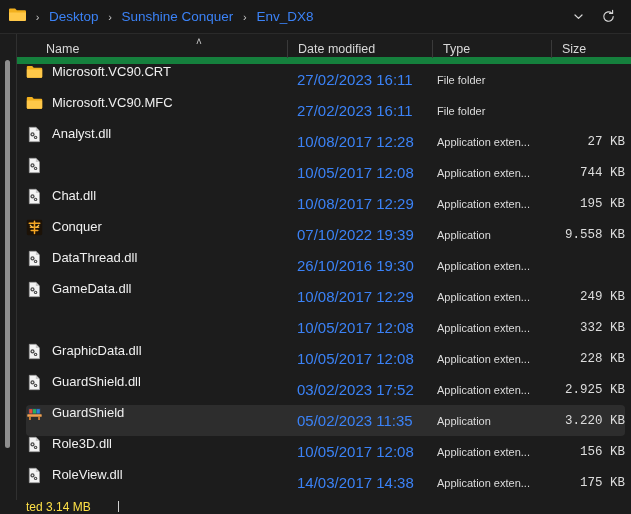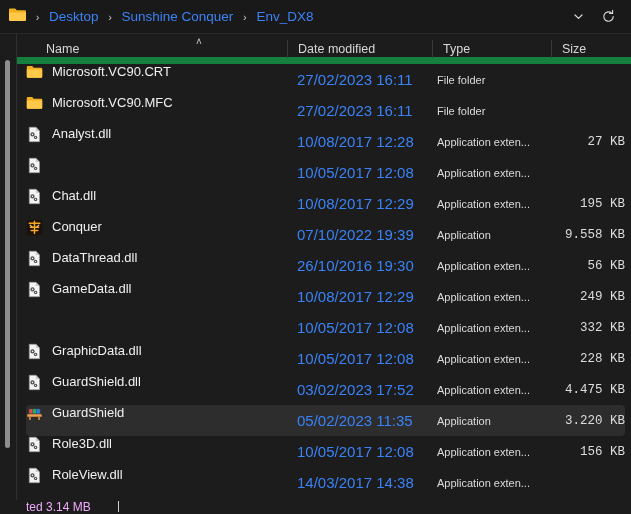--- a/index.html
+++ b/index.html
@@ -107,21 +107,21 @@
     background:#303030;
   }
 
   
   .statusbar{
     position:absolute; left:0; bottom:0; width:631px; height:14px;
     background:#1c1c1c; overflow:hidden;
     display:flex; align-items:flex-start;
   }
   .status-text{
-    font-size:12px; color:#f0abfc; margin-left:26px;
+    font-size:12px; color:#fde047; margin-left:26px;
     white-space:nowrap; line-height:14px;
   }
   .status-caret{
     position:absolute; left:118px; top:1px; width:1px; height:11px;
     background:#cfcfcf;
   }
 </style>
 </head>
 <body>
 
@@ -227,20 +227,21 @@
             <g fill="#4a4a4a">
               <circle cx="6.5" cy="8.4" r="2.1"></circle>
               <circle cx="9.6" cy="11.4" r="1.7"></circle>
             </g>
             <circle cx="6.5" cy="8.4" r="0.8" fill="#f3f3f3"></circle>
             <circle cx="9.6" cy="11.4" r="0.6" fill="#f3f3f3"></circle>
           </svg>
         </div>
         <div class="cell-date">10/05/2017 12:08</div>
         <div class="cell-type">Application exten...</div>
+        <div class="cell-size">744 KB</div>
       </div>
       <div class="row">
         <div class="cell-name">
           <svg class="ico" viewBox="0 0 17 17">
             <path d="M3.3 1.3h6.6l3.6 3.6v10.8H3.3z" fill="#f3f3f3" stroke="#9a9a9a" stroke-width="0.7"></path>
             <path d="M9.9 1.3l3.6 3.6H9.9z" fill="#c9c9c9"></path>
             <g fill="#4a4a4a">
               <circle cx="6.5" cy="8.4" r="2.1"></circle>
               <circle cx="9.6" cy="11.4" r="1.7"></circle>
             </g>
@@ -275,21 +276,20 @@
               <circle cx="6.5" cy="8.4" r="2.1"></circle>
               <circle cx="9.6" cy="11.4" r="1.7"></circle>
             </g>
             <circle cx="6.5" cy="8.4" r="0.8" fill="#f3f3f3"></circle>
             <circle cx="9.6" cy="11.4" r="0.6" fill="#f3f3f3"></circle>
           </svg>
           <span class="fname">DataThread.dll</span>
         </div>
         <div class="cell-date">26/10/2016 19:30</div>
         <div class="cell-type">Application exten...</div>
-        <div class="cell-size">56 KB</div>
       </div>
       <div class="row">
         <div class="cell-name">
           <svg class="ico" viewBox="0 0 17 17">
             <path d="M3.3 1.3h6.6l3.6 3.6v10.8H3.3z" fill="#f3f3f3" stroke="#9a9a9a" stroke-width="0.7"></path>
             <path d="M9.9 1.3l3.6 3.6H9.9z" fill="#c9c9c9"></path>
             <g fill="#4a4a4a">
               <circle cx="6.5" cy="8.4" r="2.1"></circle>
               <circle cx="9.6" cy="11.4" r="1.7"></circle>
             </g>
@@ -334,21 +334,21 @@
               <circle cx="6.5" cy="8.4" r="2.1"></circle>
               <circle cx="9.6" cy="11.4" r="1.7"></circle>
             </g>
             <circle cx="6.5" cy="8.4" r="0.8" fill="#f3f3f3"></circle>
             <circle cx="9.6" cy="11.4" r="0.6" fill="#f3f3f3"></circle>
           </svg>
           <span class="fname">GuardShield.dll</span>
         </div>
         <div class="cell-date">03/02/2023 17:52</div>
         <div class="cell-type">Application exten...</div>
-        <div class="cell-size">4.475 KB</div>
+        <div class="cell-size">2.925 KB</div>
       </div>
       <div class="row selected">
         <div class="cell-name">
           <svg class="ico" viewBox="0 0 17 17">
             <rect x="2.2" y="3.2" width="12.6" height="6.3" rx="0.6" fill="#2f3a46"></rect>
             <rect x="3.2" y="4.1" width="3.3" height="4.4" fill="#e74c3c"></rect>
             <rect x="6.9" y="4.1" width="3.2" height="4.4" fill="#27ae60"></rect>
             <rect x="10.5" y="4.1" width="3.3" height="4.4" fill="#2f7fd6"></rect>
             <rect x="1.3" y="9.3" width="14.4" height="2.5" rx="0.5" fill="#f0a050"></rect>
             <rect x="3.1" y="11.8" width="1.7" height="3.2" fill="#d98436"></rect>
@@ -387,20 +387,21 @@
               <circle cx="6.5" cy="8.4" r="2.1"></circle>
               <circle cx="9.6" cy="11.4" r="1.7"></circle>
             </g>
             <circle cx="6.5" cy="8.4" r="0.8" fill="#f3f3f3"></circle>
             <circle cx="9.6" cy="11.4" r="0.6" fill="#f3f3f3"></circle>
           </svg>
           <span class="fname">RoleView.dll</span>
         </div>
         <div class="cell-date">14/03/2017 14:38</div>
         <div class="cell-type">Application exten...</div>
+        <div class="cell-size">175 KB</div>
       </div>
     </div>
 
   <div class="scrollbar">
     <div class="scroll-thumb"></div>
   </div>
   <div class="pane-divider"></div>
 
   <div class="statusbar">
     <span class="status-text">ted 3.14 MB</span>

